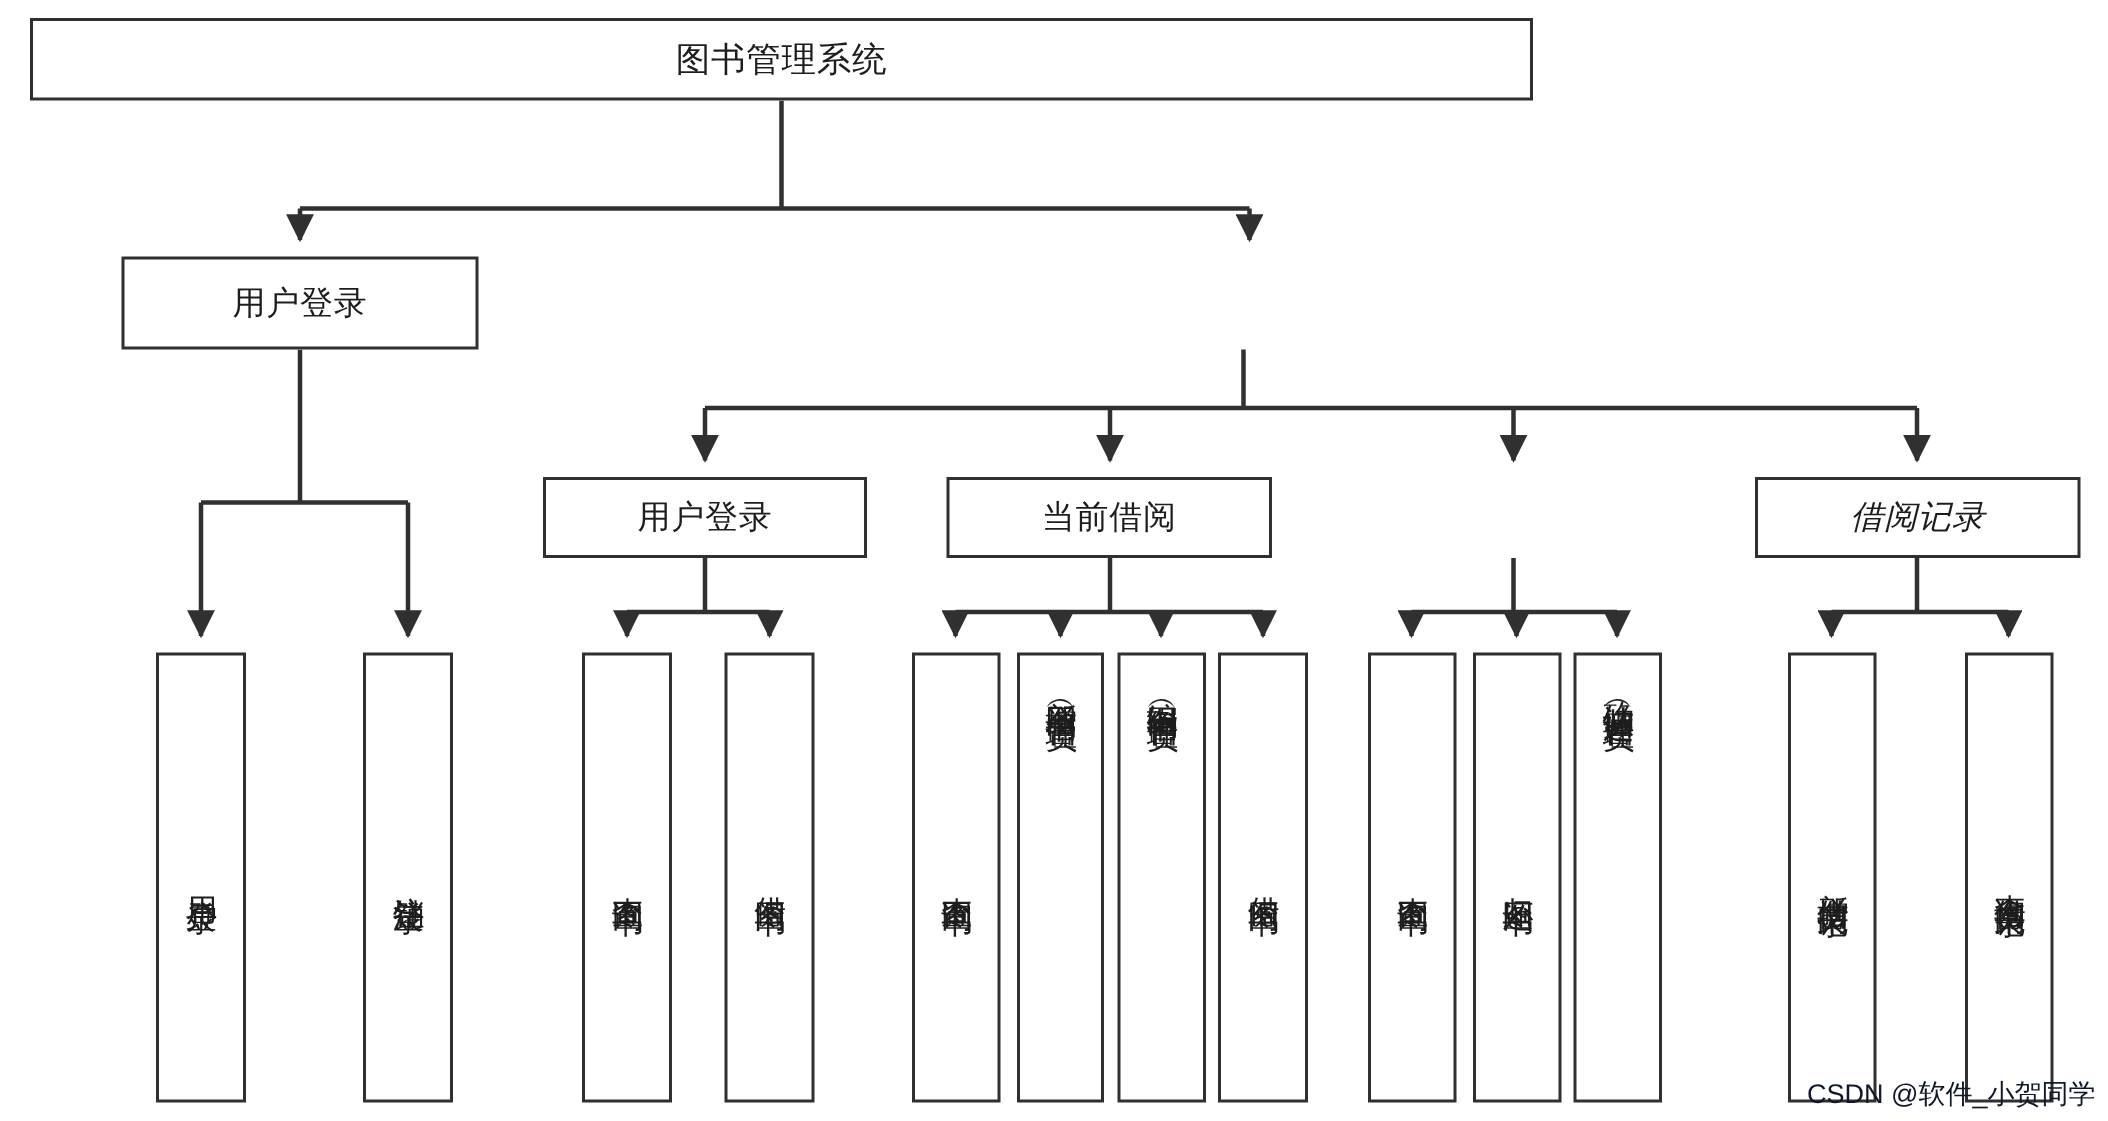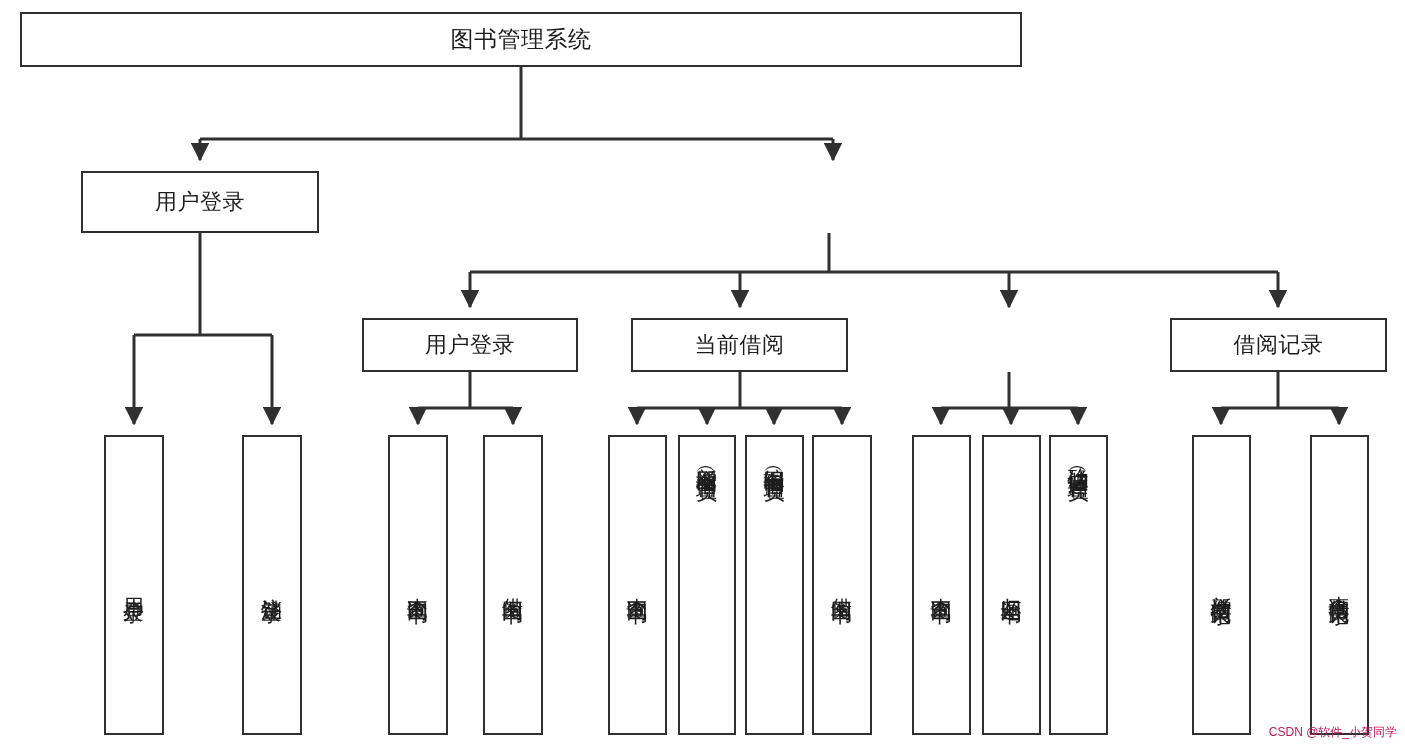--- a/index.html
+++ b/index.html
@@ -65,22 +65,22 @@
     white-space: nowrap;
   }
   .node.v.mid {
     align-items: center;
     padding-top: 0;
   }
   .watermark {
     position: absolute;
     right: 8px;
     bottom: 6px;
-    font-size: 12px;
-    color: #be185d;
+    font-size: 18px;
+    color: #0f172a;
     white-space: nowrap;
     z-index: 3;
     font-family: "Liberation Sans", "DejaVu Sans", sans-serif;
   }
 </style>
 </head>
 <body>
 
 <div id="diagram">
 
@@ -141,21 +141,21 @@
   <div class="node h" style="left:81px; top:171px; width:238px; height:62px;">
     <span class="label">用户登录</span>
   </div>
 
   <div class="node h" style="left:362px; top:318px; width:216px; height:54px;">
     <span class="label">用户登录</span>
   </div>
   <div class="node h" style="left:631px; top:318px; width:217px; height:54px;">
     <span class="label">当前借阅</span>
   </div>
-  <div class="node h" style="left:1170px; top:318px; width:217px; height:54px;">
+  <div class="node h" style="left:1170px; top:318px; width:217px; height:54px;font-style:italic;">
     <span class="label">借阅记录</span>
   </div>
 
   <div class="node v mid" style="left:104px; top:435px; width:60px; height:300px;">
     <span class="label">用户登录</span>
   </div>
   <div class="node v mid" style="left:242px; top:435px; width:60px; height:300px;">
     <span class="label">注销登录</span>
   </div>
 

